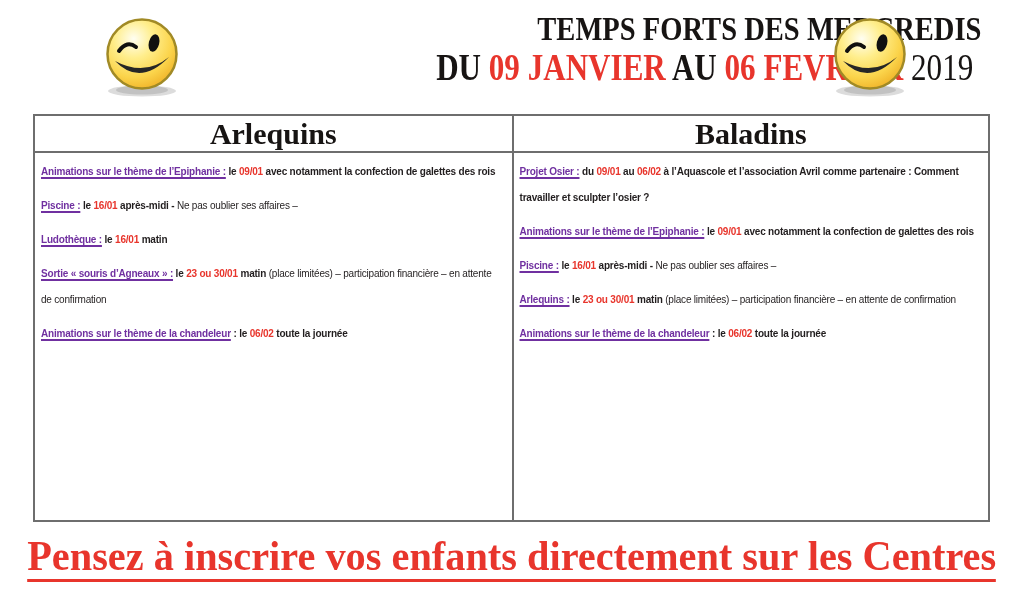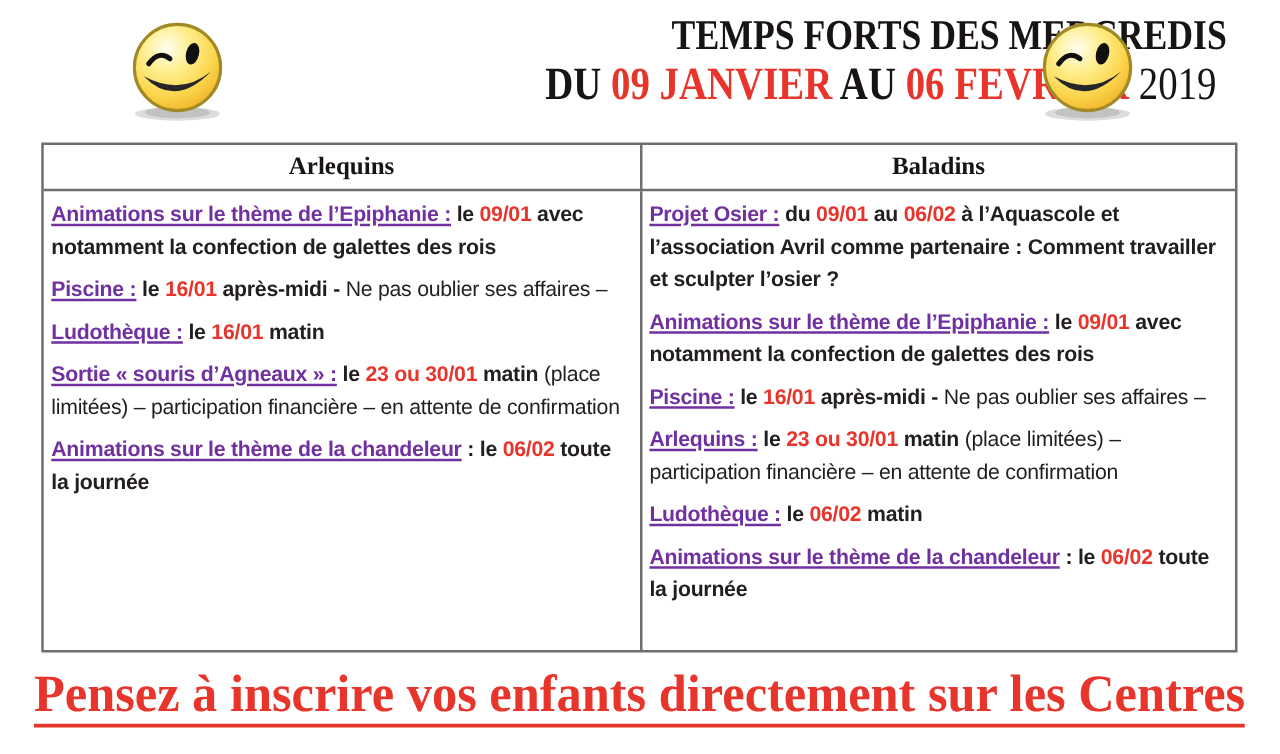--- a/index.html
+++ b/index.html
@@ -40,29 +40,29 @@
   .schedule-table {
     position:absolute; left:33px; top:114px; width:957px; height:408px;
     border:2px solid #6e6e6e;
     display:grid;
     grid-template-columns:1fr 1fr;
     grid-template-rows:37px 1fr;
     background:#fff;
   }
   .thead {
     font-family:"Liberation Serif", serif;
-    font-weight:bold; font-size:20px; color:#171413;
+    font-weight:bold; font-size:30px; color:#171413;
     text-align:center; line-height:35px;
     border-bottom:2px solid #6e6e6e;
   }
   .col-right { border-left:2px solid #6e6e6e; }
   .tbody { padding:6px 7px 4px 6px; }
   .para {
     margin:0 0 8px 0;
-    font-size:17px; line-height:26px; letter-spacing:-0.2px;
+    font-size:10px; line-height:26px; letter-spacing:-0.2px;
   }
   .seg-topic {
     color:#7030a0; font-weight:bold;
     text-decoration:underline; text-decoration-thickness:1.5px; text-underline-offset:2px;
   }
   .seg-bold { color:#221e1f; font-weight:bold; }
   .seg-date { color:#e8352c; font-weight:bold; }
   .seg-reg  { color:#221e1f; font-weight:normal; }
 
   
@@ -136,20 +136,19 @@
       <p class="para"><span class="seg-topic">Piscine :</span><span class="seg-bold"> le </span><span class="seg-date">16/01</span><span class="seg-bold"> après-midi - </span><span class="seg-reg">Ne pas oublier ses affaires –</span></p>
       <p class="para"><span class="seg-topic">Ludothèque :</span><span class="seg-bold"> le </span><span class="seg-date">16/01</span><span class="seg-bold"> matin</span></p>
       <p class="para"><span class="seg-topic">Sortie « souris d’Agneaux » :</span><span class="seg-bold"> le </span><span class="seg-date">23 ou 30/01</span><span class="seg-bold"> matin </span><span class="seg-reg">(place limitées) – participation financière – en attente de confirmation</span></p>
       <p class="para"><span class="seg-topic">Animations sur le thème de la chandeleur</span><span class="seg-bold"> : le </span><span class="seg-date">06/02</span><span class="seg-bold"> toute la journée</span></p>
     </div>
   <div class="tbody col-right">
       <p class="para"><span class="seg-topic">Projet Osier :</span><span class="seg-bold"> du </span><span class="seg-date">09/01</span><span class="seg-bold"> au </span><span class="seg-date">06/02</span><span class="seg-bold"> à l’Aquascole et l’association Avril comme partenaire : Comment travailler et sculpter l’osier ?</span></p>
       <p class="para"><span class="seg-topic">Animations sur le thème de l’Epiphanie :</span><span class="seg-bold"> le </span><span class="seg-date">09/01</span><span class="seg-bold"> avec notamment la confection de galettes des rois</span></p>
       <p class="para"><span class="seg-topic">Piscine :</span><span class="seg-bold"> le </span><span class="seg-date">16/01</span><span class="seg-bold"> après-midi - </span><span class="seg-reg">Ne pas oublier ses affaires –</span></p>
       <p class="para"><span class="seg-topic">Arlequins :</span><span class="seg-bold"> le </span><span class="seg-date">23 ou 30/01</span><span class="seg-bold"> matin </span><span class="seg-reg">(place limitées) – participation financière – en attente de confirmation</span></p>
-      <p class="para"><span class="seg-topic">Ludothèque :</span><span class="seg-bold"> le </span><span class="seg-date">06/02</span><span class="seg-bold"> matin</span></p>
       <p class="para"><span class="seg-topic">Animations sur le thème de la chandeleur</span><span class="seg-bold"> : le </span><span class="seg-date">06/02</span><span class="seg-bold"> toute la journée</span></p>
     </div>
 </div>
 
 <div class="footer">
   <span class="footer-inner">Pensez à inscrire vos enfants directement sur les Centres</span>
 </div>
 
 </body></html>

